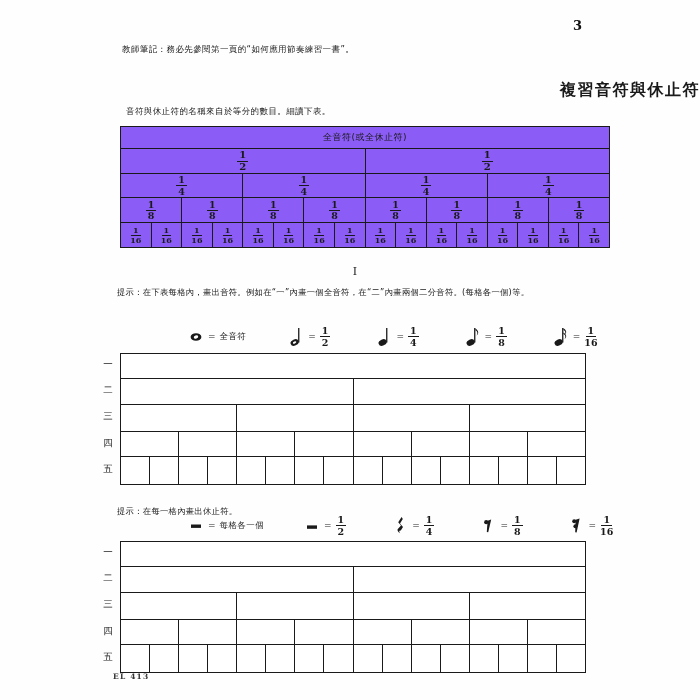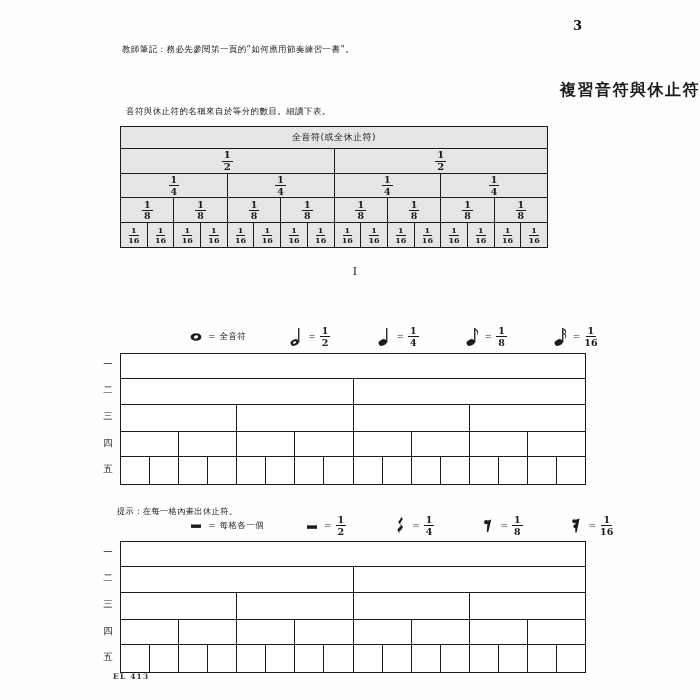--- a/index.html
+++ b/index.html
@@ -74,24 +74,24 @@
     letter-spacing: 0.4px;
     white-space: nowrap;
     margin-left: 9px;
   }
 
   
   .frac-table {
     position: absolute;
     left: 120px;
     top: 126px;
-    width: 428px;
+    width: 490px;
     border: 1.2px solid #1a1a1a;
     box-sizing: border-box;
-    background: #e5e5e5;
+    background: #8b5cf6;
   }
   .frac-row {
     display: flex;
     border-bottom: 1.1px solid #1a1a1a;
     box-sizing: border-box;
   }
   .frac-row:last-child { border-bottom: none; }
   .frac-cell {
     flex: 1 1 0;
     border-right: 1.1px solid #1a1a1a;
@@ -433,20 +433,21 @@
           <span class="fr fr-sm">
             <span class="num">1</span>
             <span class="den">16</span>
           </span>
         </div>
       </div>
     </div>
 
   <div class="roman-label" id="label-I" style="top:265px;">I</div>
 
+  <div class="hint" style="left:117px; top:286px;">提示：在下表每格內，畫出音符。例如在“一”內畫一個全音符，在“二”內畫兩個二分音符。(每格各一個)等。</div>
 
   <div class="legend" id="notes-legend" style="left:188px; top:326px;">
       <div class="legend-item" style="margin-right:42px">
         <span class="sym">
           <svg width="14" height="14" viewBox="0 0 14 14">
             <ellipse cx="7" cy="7" rx="5.4" ry="3.8" fill="#1a1a1a"></ellipse>
             <ellipse cx="7" cy="7" rx="2.3" ry="1.5" fill="#fff" transform="rotate(-20 7 7)"></ellipse>
           </svg>
         </span>
         <span class="eq">=</span>

